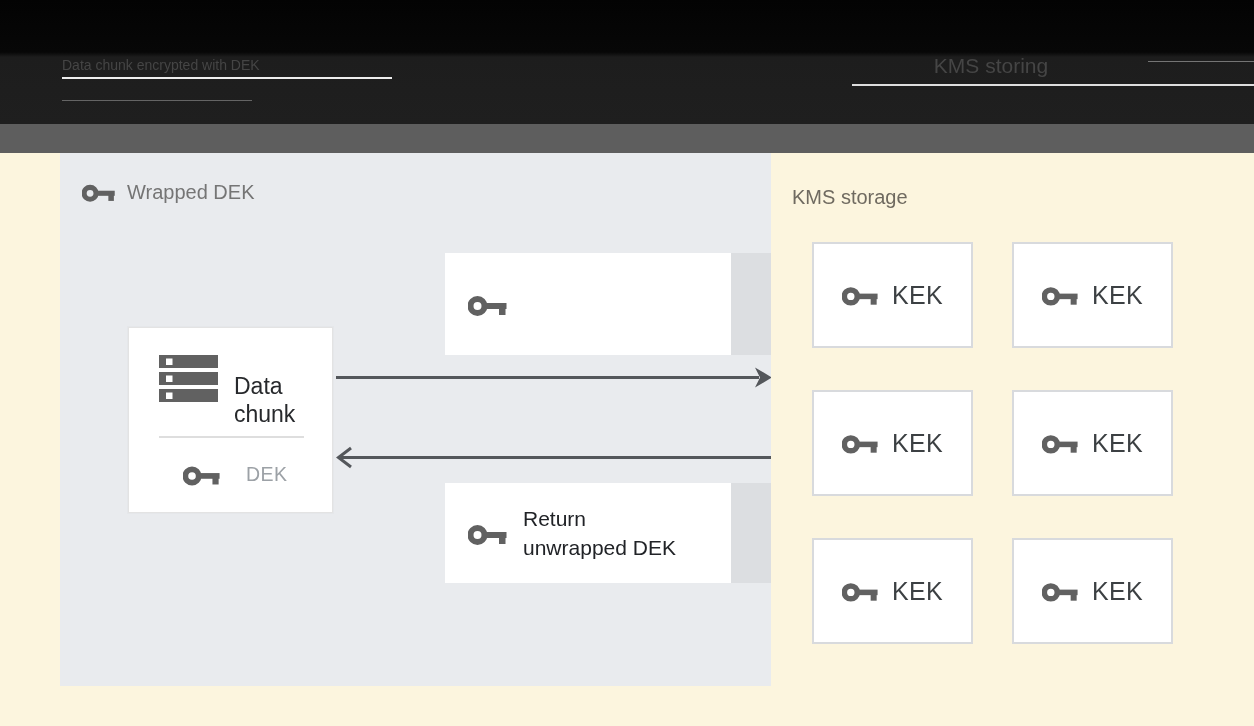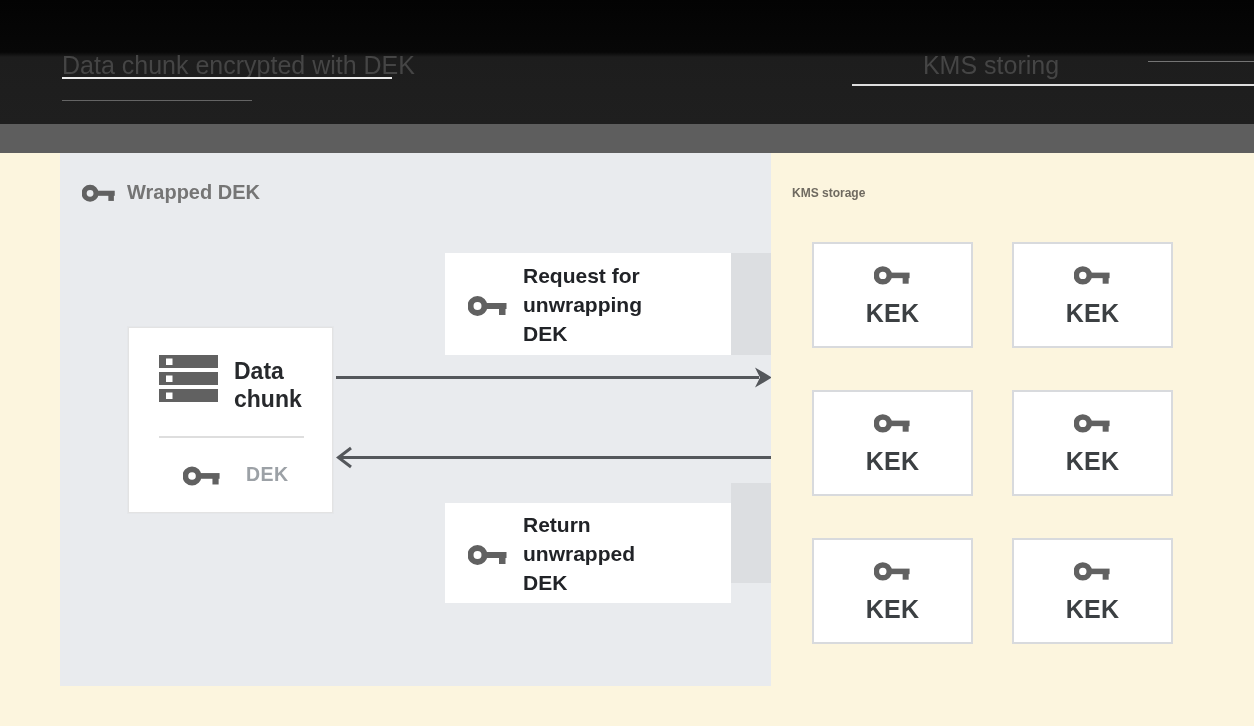--- a/index.html
+++ b/index.html
@@ -10,80 +10,80 @@
   }
   .stage { position:absolute; left:0; top:0; width:1254px; height:726px; }
 
   
   .header {
     position:absolute; left:0; top:0; width:1254px; height:124px;
     background:linear-gradient(180deg,#030303 0%,#070707 42%,#1d1d1d 46%,#1f1f1f 100%);
   }
   .header-left {
     position:absolute; left:62px; top:51px;
-    font-size:25px; line-height:29px; color:#454545; font-weight:400;
+    font-size:14px; line-height:29px; color:#454545; font-weight:400;
   }
   .header-right {
     position:absolute; left:855px; top:51px; width:272px; text-align:center;
-    font-size:25px; line-height:29px; color:#454545; font-weight:400;
+    font-size:21px; line-height:29px; color:#454545; font-weight:400;
   }
   .streak { position:absolute; background:#ffffff; }
   .streak.s1 { left:62px;  top:77px;  width:330px; height:2px; opacity:.92; }
   .streak.s2 { left:62px;  top:100px; width:190px; height:1px; opacity:.45; background:#bbbbbb; }
   .streak.s3 { left:852px; top:84px;  width:402px; height:2px; opacity:.85; }
   .streak.s4 { left:1148px;top:61px;  width:106px; height:1px; opacity:.5;  background:#cccccc; }
 
   .grayband {
     position:absolute; left:0; top:124px; width:1254px; height:29px; background:#5e5e5e;
   }
 
   
-  .content { position:absolute; left:0; top:153px; width:1254px; height:573px; background:#fcf5de;font-weight:bold; }
+  .content { position:absolute; left:0; top:153px; width:1254px; height:573px; background:#fcf5de; }
 
   .panel { position:absolute; left:60px; top:0; width:711px; height:533px; background:#e9ebee; }
 
   .panel-label {
     position:absolute; left:22px; top:27px; display:flex; align-items:center; gap:11px;
   }
   .panel-label .key-icon { width:34px; height:24px; color:#616161; }
   .panel-label .txt { font-size:20px; color:#757575; }
 
   
   .databox {
     position:absolute; left:68px; top:174px; width:205px; height:186px;
     background:#ffffff; border:1px solid #e3e3e3; box-shadow:0 0 0 1px rgba(0,0,0,0.015);
   }
   .db-top { position:absolute; left:30px; top:27px; display:flex; gap:16px; }
   .storage-icon { width:59px; height:48px; color:#616161; }
-  .db-title { font-size:23px; line-height:28px; color:#27292c; width:88px; margin-top:2px; }
+  .db-title { font-size:23px; line-height:28px; color:#27292c; width:88px; margin-top:17px; }
   .db-divider { position:absolute; left:30px; top:108px; width:145px; height:2px; background:#dedede; }
   .db-bottom { position:absolute; left:54px; top:134px; display:flex; align-items:center; gap:25px; }
   .db-bottom .key-icon { width:38px; height:25px; color:#616161; }
   .db-key-label { font-size:19.5px; color:#9ca1a6; letter-spacing:.5px; }
 
   
   .msgbox {
     position:absolute; width:286px; height:102px; background:#ffffff;
     display:flex; align-items:center; padding-left:23px; gap:15px;
   }
   .msgbox.request { left:385px; top:100px; }
-  .msgbox.return  { left:385px; top:350px; height:100px; }
+  .msgbox.return  { left:385px; top:330px; height:100px; }
   .msgbox .key-icon { width:40px; height:27px; color:#616161; flex:0 0 auto; }
   .msg-label { font-size:21px; line-height:29px; color:#212327; max-width:162px; }
   .strip { position:absolute; width:40px; background:#dcdee1; }
   .strip.request { left:671px; top:100px; height:102px; }
   .strip.return  { left:671px; top:330px; height:100px; }
 
   .arrows { position:absolute; left:0; top:0; width:711px; height:533px; }
 
   
-  .kms-label { position:absolute; left:792px; top:33px; font-size:12px; color:#6f6a60; }
+  .kms-label { position:absolute; left:792px; top:33px; font-size:20px; color:#6f6a60; }
   .kekbox {
     position:absolute; width:161px; height:106px; background:#ffffff;
-    border:2px solid #d8dadd; display:flex; align-items:center; justify-content:center; gap:13px;flex-direction:column;
+    border:2px solid #d8dadd; display:flex; align-items:center; justify-content:center; gap:13px;
   }
   .kekbox .key-icon { width:37px; height:24px; color:#616161; }
   .kek-label { font-size:25px; color:#3c4043; letter-spacing:.3px; }
   .kek-r0 { top:89px; }  .kek-r1 { top:237px; } .kek-r2 { top:385px; }
   .kek-c0 { left:812px; } .kek-c1 { left:1012px; }
 
   .key-icon svg, .storage-icon svg { display:block; width:100%; height:100%; }
 </style>
 </head>
 <body>
@@ -163,21 +163,20 @@
       </div>
 
       <div class="msgbox request">
         <span class="key-icon">
             <svg viewBox="0 0 40 26">
               <circle cx="9.5" cy="14.5" r="7" fill="none" stroke="currentColor" stroke-width="6"></circle>
               <rect x="16" y="11.5" width="22.5" height="6" fill="currentColor"></rect>
               <rect x="31" y="15" width="6.5" height="8.5" fill="currentColor"></rect>
             </svg>
           </span>
-        <div class="msg-label">Request for unwrapping DEK</div>
       </div>
       <div class="strip request"></div>
 
       <div class="msgbox return">
         <span class="key-icon">
             <svg viewBox="0 0 40 26">
               <circle cx="9.5" cy="14.5" r="7" fill="none" stroke="currentColor" stroke-width="6"></circle>
               <rect x="16" y="11.5" width="22.5" height="6" fill="currentColor"></rect>
               <rect x="31" y="15" width="6.5" height="8.5" fill="currentColor"></rect>
             </svg>

